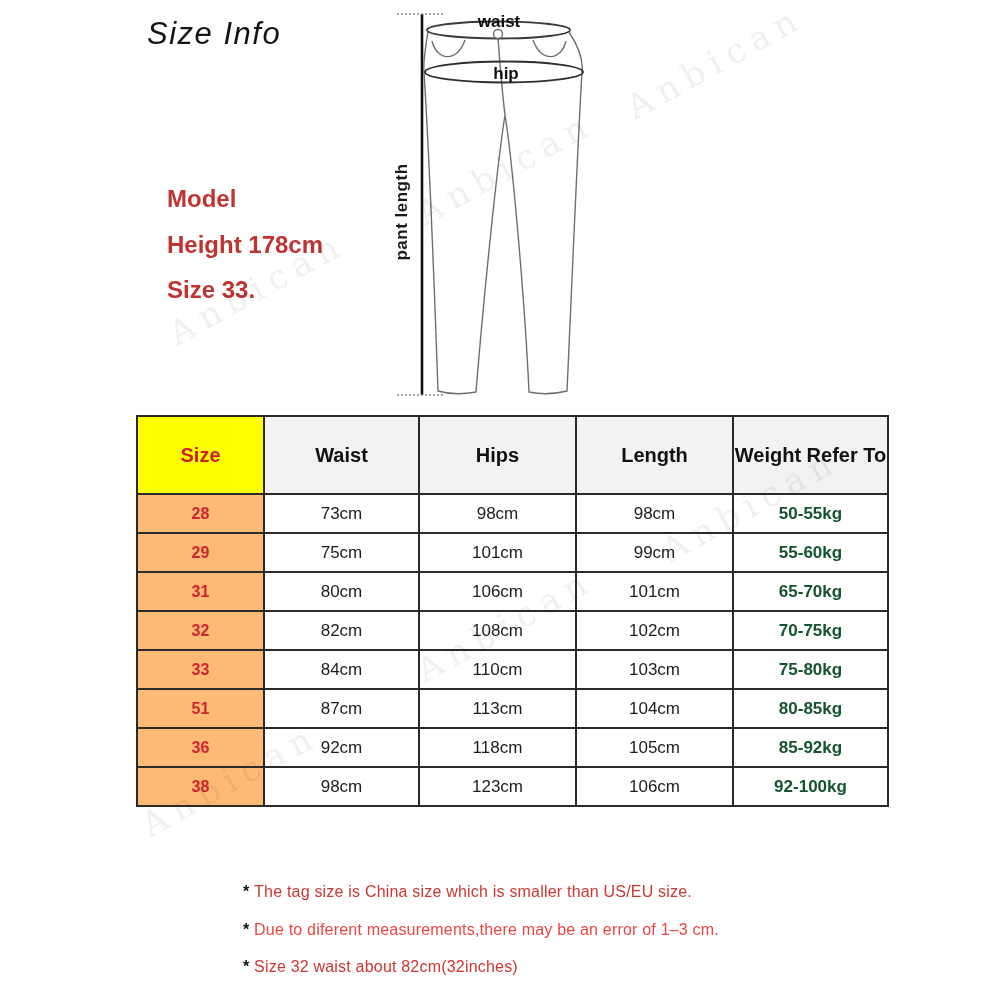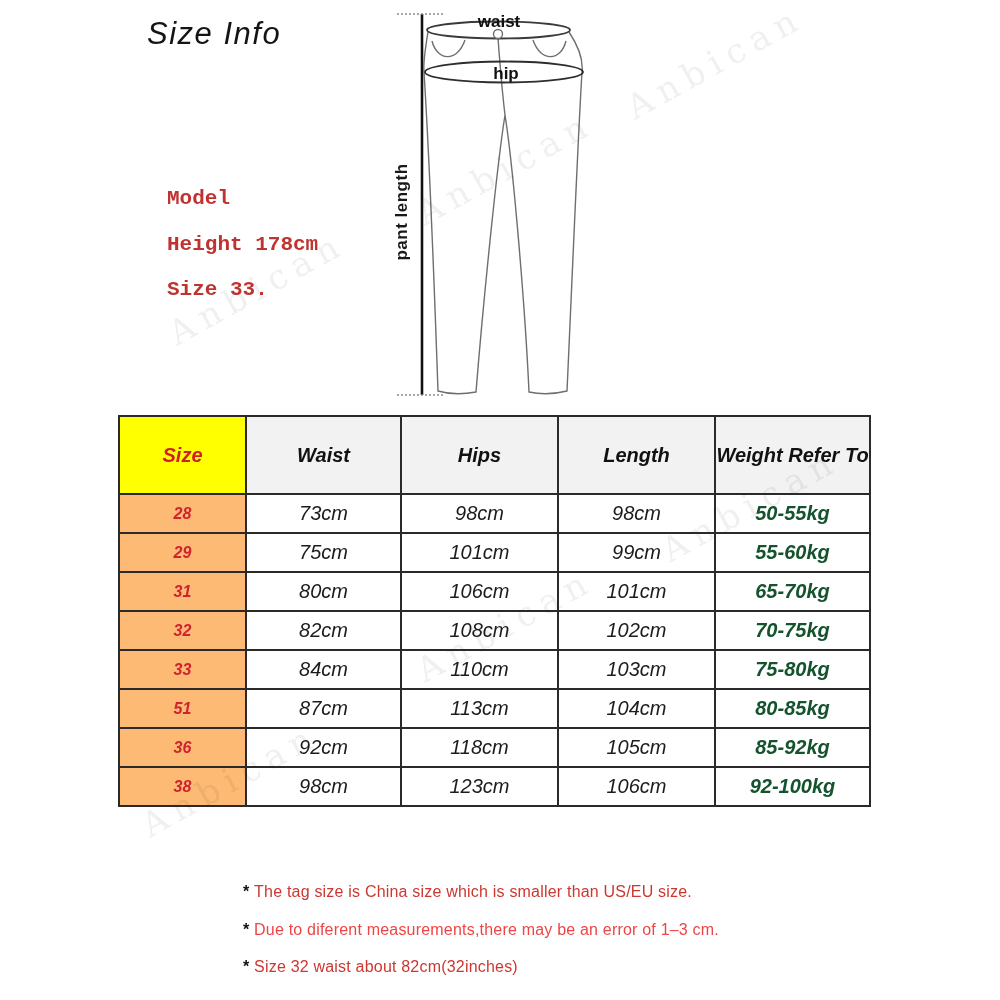--- a/index.html
+++ b/index.html
@@ -8,38 +8,38 @@
     font-family:"Liberation Sans",sans-serif;overflow:hidden;
   }
   
   .page-title{
     position:absolute;left:147px;top:16px;
     font-size:31px;color:#141414;letter-spacing:1.5px;font-weight:500;font-style:italic;
   }
   
   .model-info{
     position:absolute;left:167px;top:184px;
-    color:#bf3330;font-size:21px;font-weight:bold;font-family:Liberation Mono, monospace;
+    color:#bf3330;font-size:24px;font-weight:bold;
   }
   .model-info div{height:45.5px;line-height:30px;}
   
   .diagram{position:absolute;left:385px;top:5px;width:220px;height:400px;}
   
   table.size-table{
-    position:absolute;left:118px;top:415px;width:751px;
-    border-collapse:collapse;table-layout:fixed;background:transparent;font-style:italic;
+    position:absolute;left:136px;top:415px;width:751px;
+    border-collapse:collapse;table-layout:fixed;background:transparent;
   }
   .size-table th,.size-table td{
     border:2px solid #2a2a2a;text-align:center;vertical-align:middle;padding:0;
   }
   .size-table thead th{
     height:76px;background:#f2f2f2;color:#111;font-size:20px;font-weight:bold;line-height:26px;
   }
   .size-table thead th.th-size{background:#ffff00;color:#d01f28;}
-  .size-table tbody td{height:37px;font-size:20px;color:#1c1c1c;background:transparent;}
+  .size-table tbody td{height:37px;font-size:17px;color:#1c1c1c;background:transparent;}
   .size-table tbody td.col-size{background:#fdba74;color:#cf2330;font-weight:bold;font-size:16px;}
   .size-table tbody td.col-weight{color:#14532d;font-weight:bold;}
   col.c0{width:127px;} col.c1{width:155px;} col.c2{width:157px;} col.c3{width:157px;} col.c4{width:155px;}
   
   .notes{position:absolute;left:243px;top:880px;font-size:16px;}
   .note{margin-bottom:13.5px;line-height:24px;letter-spacing:.2px;}
   .note .note-marker{color:#111;font-weight:bold;}
   .note-red span.note-text{color:#cd3731;}
   .note-black span.note-text{color:#ef4444;}
   

